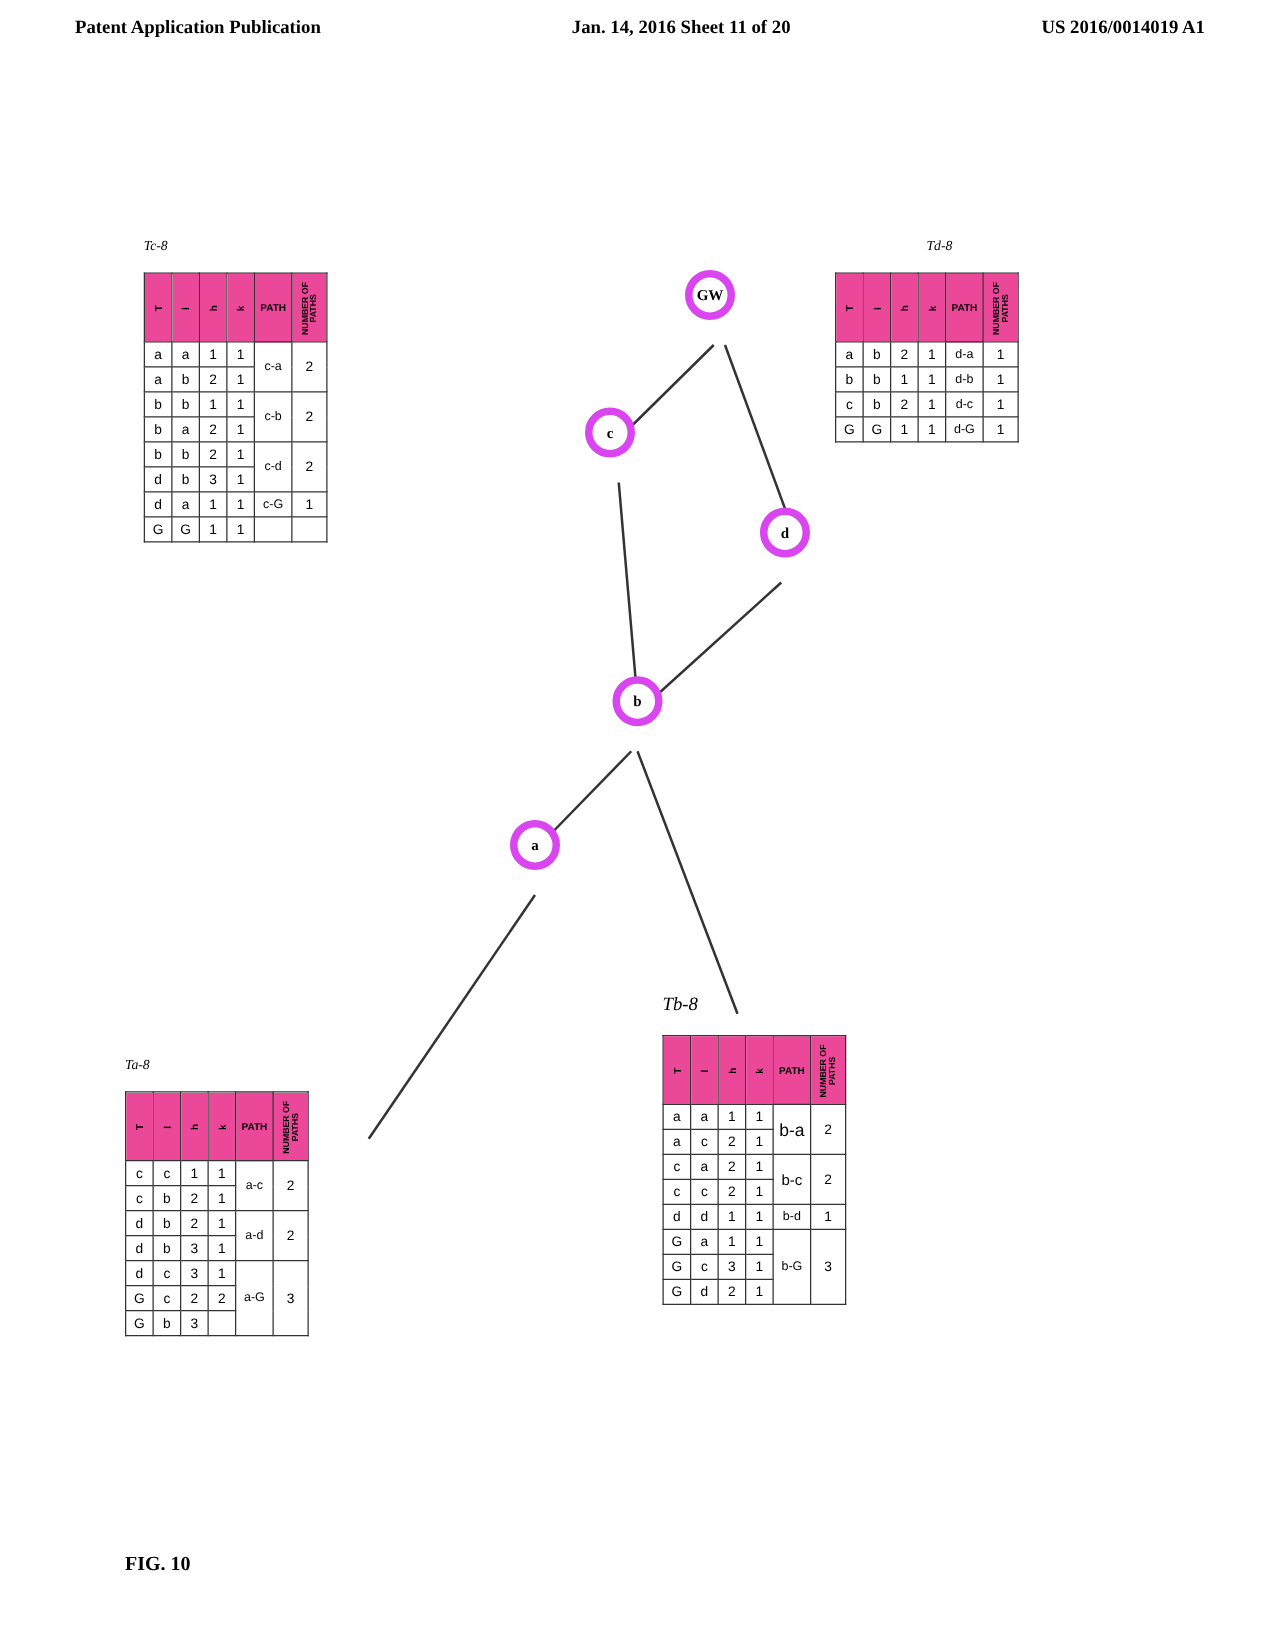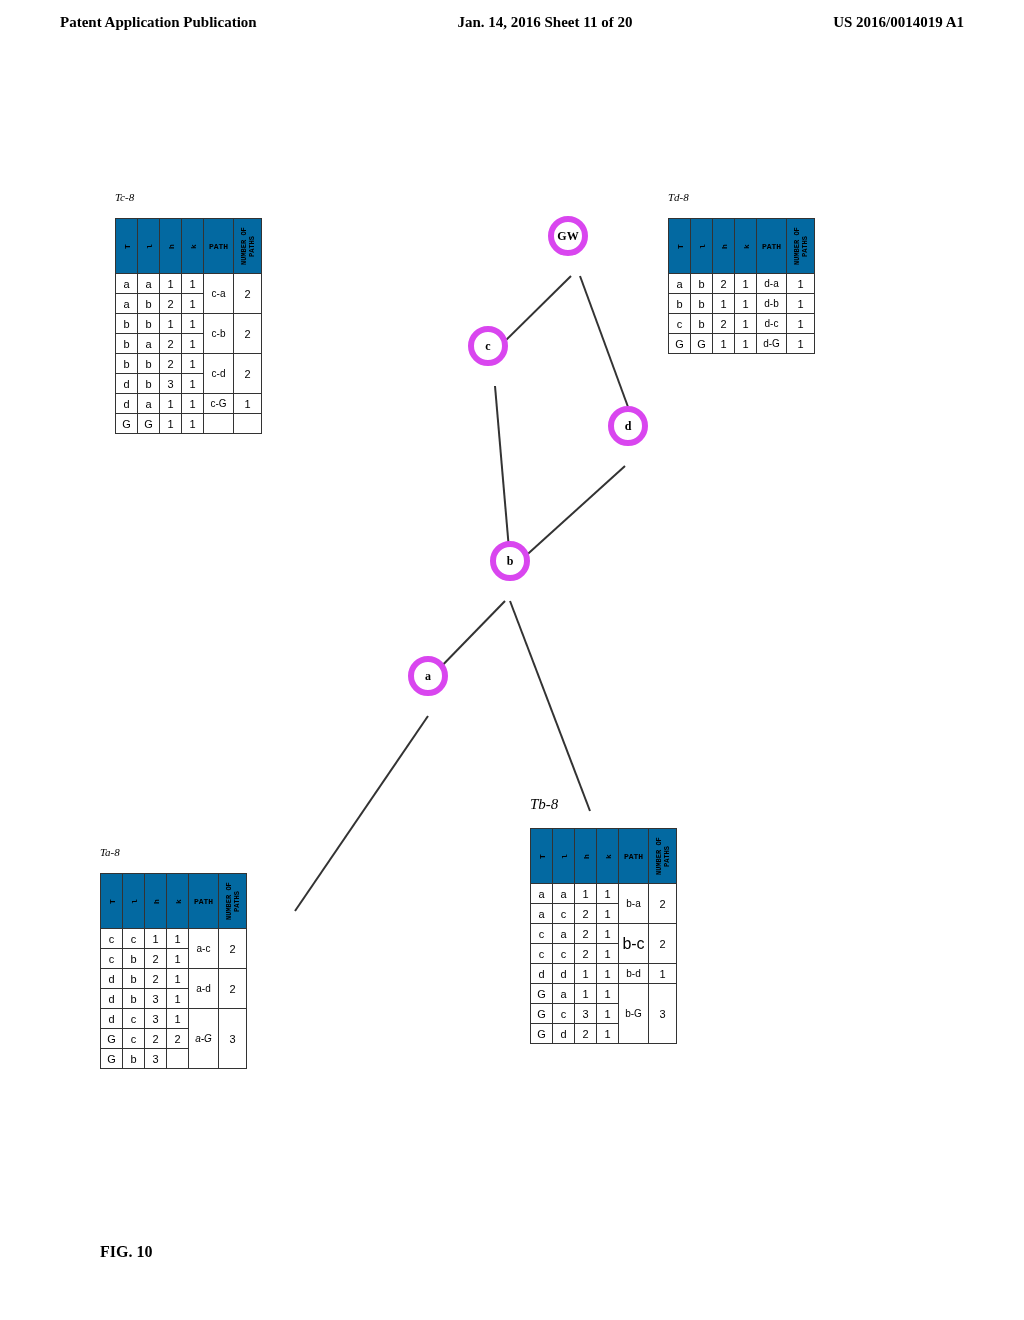--- a/index.html
+++ b/index.html
@@ -34,24 +34,23 @@
     }
     .patent-table td {
       border: 1px solid #333;
       width: 22px;
       height: 20px;
       text-align: center;
       vertical-align: middle;
       padding: 1px;
     }
     .patent-table .header-cell {
-      background: #0369a1;
+      background: #ec4899;
       font-weight: bold;
       font-size: 9px;
-      font-family: Liberation Mono, monospace;
     }
     .patent-table .rotated-header {
       writing-mode: vertical-rl;
       transform: rotate(180deg);
       font-size: 8px;
       font-weight: bold;
       height: 50px;
       width: 20px;
     }
 
@@ -209,21 +208,21 @@
             <td>1</td>
             <td>1</td>
             <td></td>
             <td></td>
           </tr>
     </tbody>
       </table>
   </div>
 
   <div style="position:absolute; left:668px; top:165px;">
-    <div class="table-label" style="position:relative; left:0; top:-15px; font-size:11px;">Td-8</div>
+    <div class="table-label" style="position:relative; left:10px; top:-15px; font-size:11px;text-align:center;">Td-8</div>
     <table class="patent-table">
       <tbody>
           <tr>
         <td class="rotated-header header-cell">T</td>
         <td class="rotated-header header-cell">l</td>
         <td class="rotated-header header-cell">h</td>
         <td class="rotated-header header-cell">k</td>
         <td class="header-cell" style="font-size:8px; width:30px;">PATH</td>
         <td class="header-cell rotated-header" style="font-size:7px; width:28px; height:55px;">NUMBER OF PATHS</td>
       </tr>
@@ -301,21 +300,21 @@
             <td>d</td>
             <td>b</td>
             <td>3</td>
             <td>1</td>
           </tr>
       <tr>
             <td>d</td>
             <td>c</td>
             <td>3</td>
             <td>1</td>
-            <td rowspan="3" style="font-size:10px;font-style:italic;">a-G</td>
+            <td rowspan="3" style="font-size:10px;">a-G</td>
             <td rowspan="3" style="font-size:11px;">3</td>
           </tr>
       <tr>
             <td>G</td>
             <td>c</td>
             <td>2</td>
             <td>2</td>
           </tr>
       <tr>
             <td>G</td>
@@ -337,35 +336,35 @@
         <td class="rotated-header header-cell">h</td>
         <td class="rotated-header header-cell">k</td>
         <td class="header-cell" style="font-size:8px; width:30px;">PATH</td>
         <td class="header-cell rotated-header" style="font-size:7px; width:28px; height:55px;">NUMBER OF PATHS</td>
       </tr>
       <tr>
             <td>a</td>
             <td>a</td>
             <td>1</td>
             <td>1</td>
-            <td rowspan="2" style="font-size:10px;">b-a</td>
-            <td rowspan="2" style="font-size:11px;">2</td>
-          </tr>
-      <tr>
-            <td>a</td>
-            <td>c</td>
-            <td>2</td>
-            <td>1</td>
-          </tr>
-      <tr>
-            <td>c</td>
-            <td>a</td>
-            <td>2</td>
-            <td>1</td>
-            <td rowspan="2" style="font-size:16px;">b-c</td>
+            <td rowspan="2" style="font-size:14px;">b-a</td>
+            <td rowspan="2" style="font-size:11px;">2</td>
+          </tr>
+      <tr>
+            <td>a</td>
+            <td>c</td>
+            <td>2</td>
+            <td>1</td>
+          </tr>
+      <tr>
+            <td>c</td>
+            <td>a</td>
+            <td>2</td>
+            <td>1</td>
+            <td rowspan="2" style="font-size:12px;">b-c</td>
             <td rowspan="2" style="font-size:11px;">2</td>
           </tr>
       <tr>
             <td>c</td>
             <td>c</td>
             <td>2</td>
             <td>1</td>
           </tr>
       <tr>
             <td>d</td>

